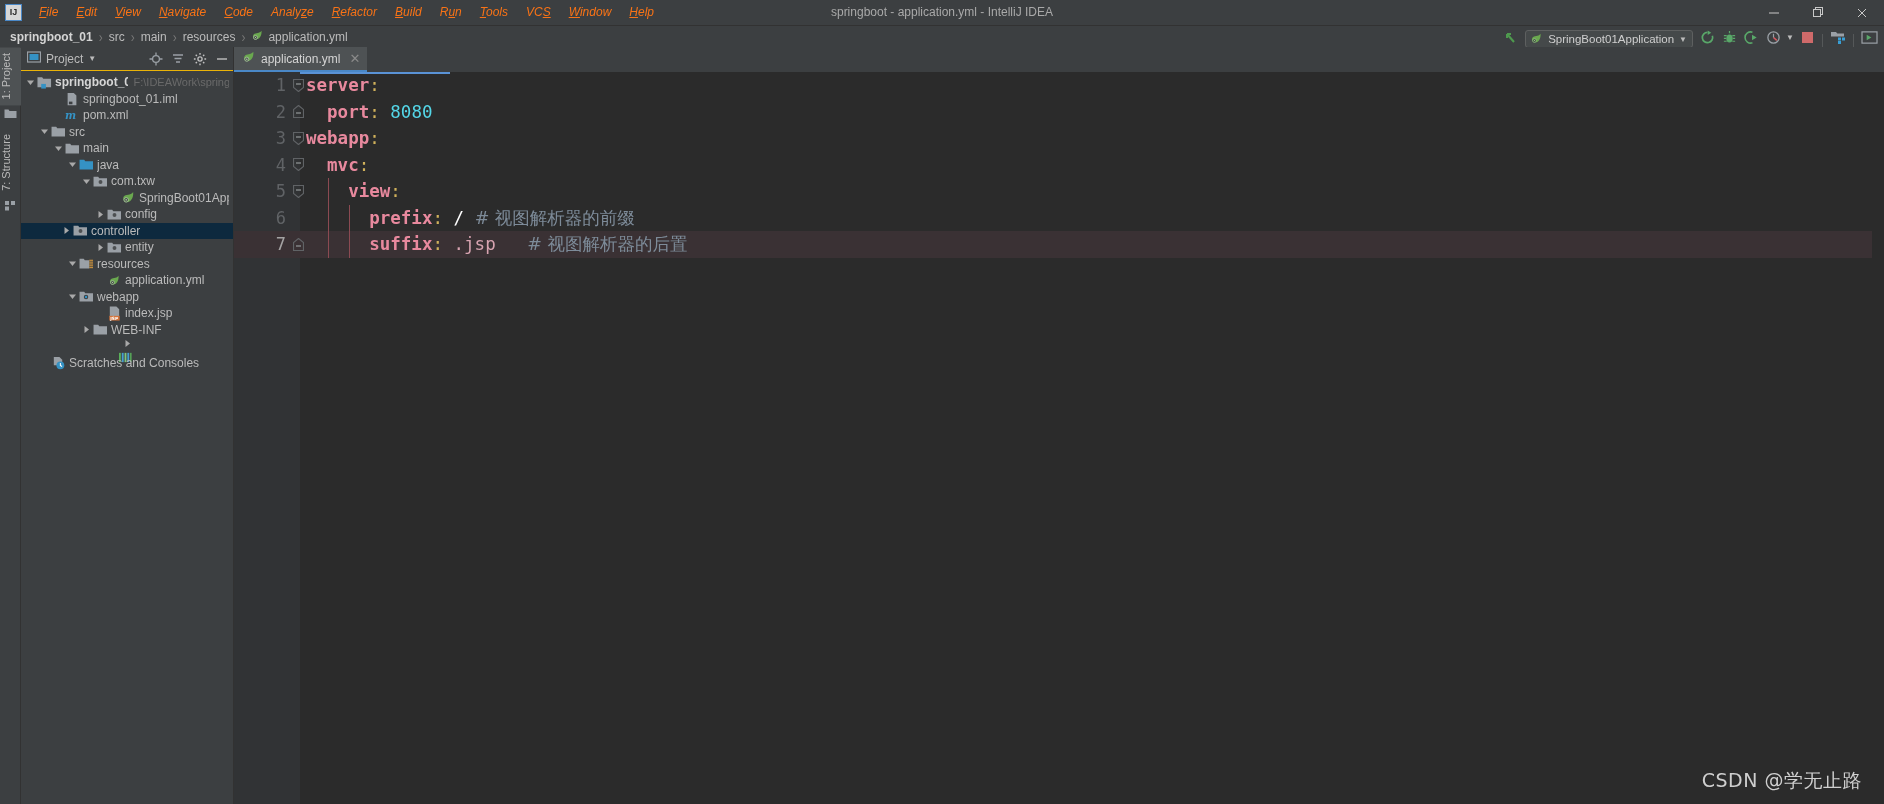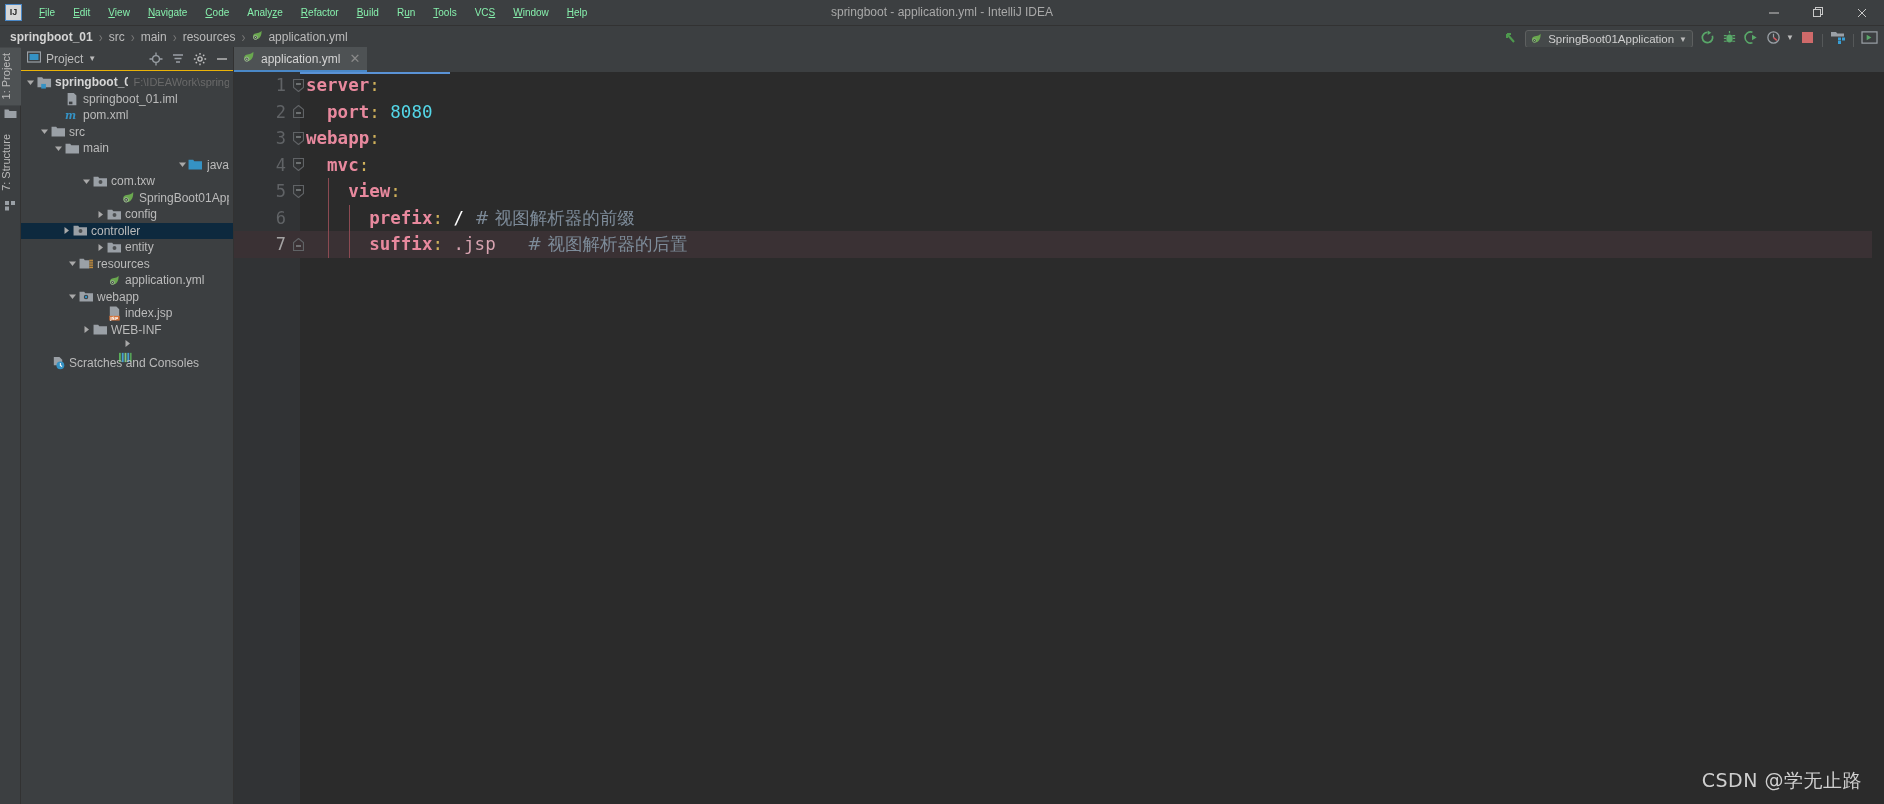--- a/index.html
+++ b/index.html
@@ -18,22 +18,22 @@
     background: #3c3f41; display: flex; align-items: center;
   }
   .ij-logo {
     width: 17px; height: 17px; margin-left: 5px; margin-right: 8px;
     border: 1px solid #4a88c7; background: #d6d6d6; color: #2b2b2b;
     font-size: 9px; font-weight: bold; line-height: 15px; text-align: center;
     font-family: "Liberation Sans", sans-serif;
   }
   .menu { display: flex; align-items: center; }
   .menu-item {
-    color: #86efac; font-size: 10px; padding: 2px 9px; white-space: nowrap;
-    line-height: 17px; cursor: default;
+    color: #f97316; font-size: 12px; padding: 2px 9px; white-space: nowrap;
+    line-height: 17px; cursor: default; font-style: italic;
   }
   .menu-item .mn { text-decoration: underline; }
   .win-title {
     position: absolute; left: 0; right: 0; top: 0; height: 25px;
     line-height: 25px; text-align: center; color: #a9a9a9; font-size: 12px;
     pointer-events: none;
   }
   .win-ctrls {
     position: absolute; right: 0; top: 0; height: 25px; display: flex; align-items: center;
   }
@@ -414,21 +414,21 @@
               <path d="M1 2.5 L8 2.5 L4.5 7 Z" fill="#a9a9a9"></path>
             </svg>
           </span>
           <span class="ticon">
             <svg width="15" height="13" viewBox="0 0 16 14">
               <path d="M0.5 2h5l1.2 1.5H15v9h-14.5z" fill="#9aa0a6"></path>
             </svg>
           </span>
           <span class="tlabel">main</span>
         </div>
-        <div class="trow" style="padding-left: 46px; justify-content: flex-end;">
+        <div class="trow" style="padding-left: 46px;">
           <span class="arrow">
             <svg width="9" height="9" viewBox="0 0 9 9">
               <path d="M1 2.5 L8 2.5 L4.5 7 Z" fill="#a9a9a9"></path>
             </svg>
           </span>
           <span class="ticon">
             <svg width="15" height="13" viewBox="0 0 16 14">
               <path d="M0.5 2h5l1.2 1.5H15v9h-14.5z" fill="#3592c4"></path>
             </svg>
           </span>

